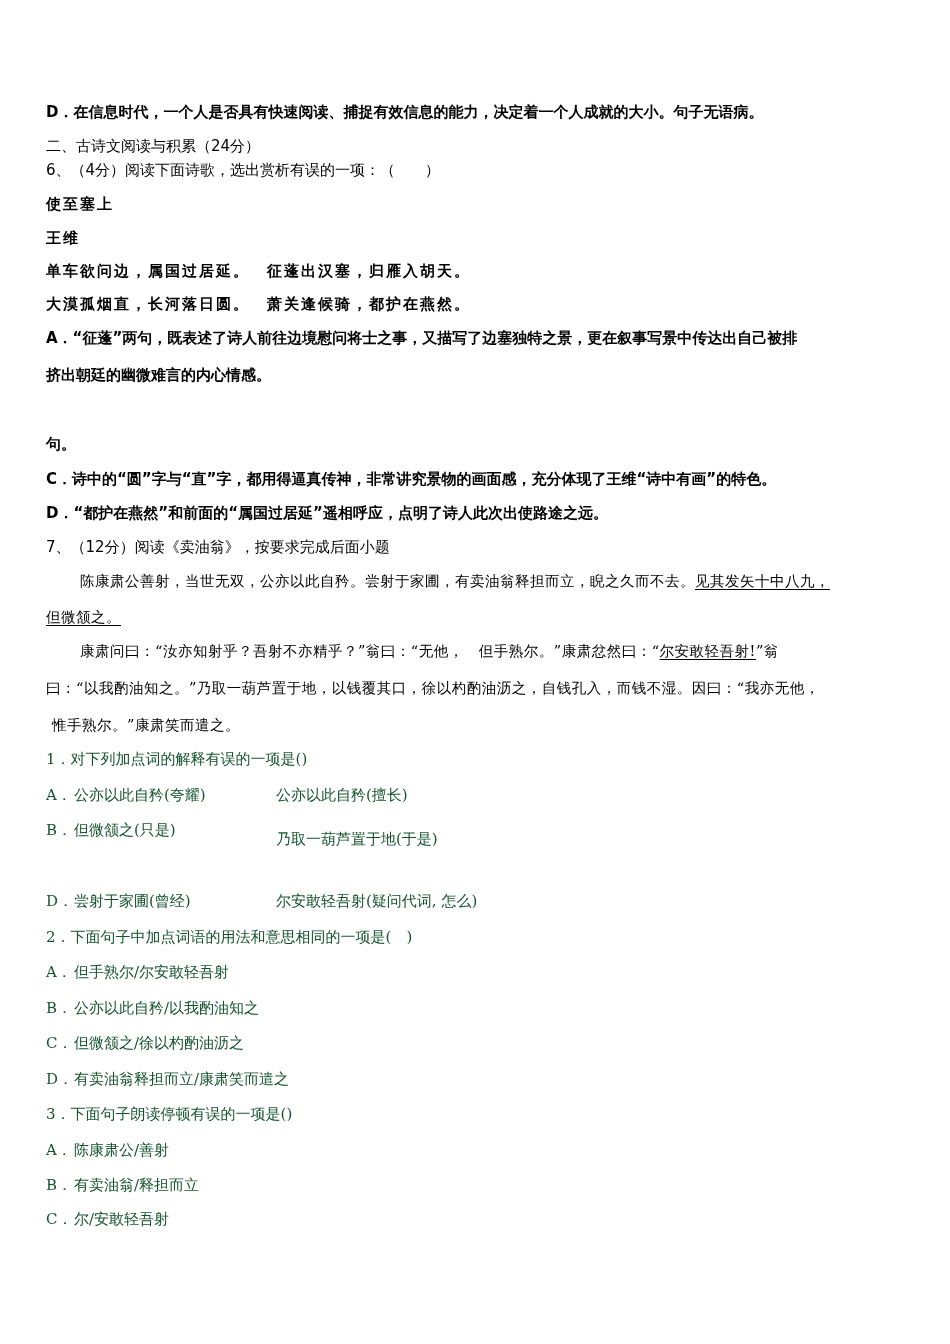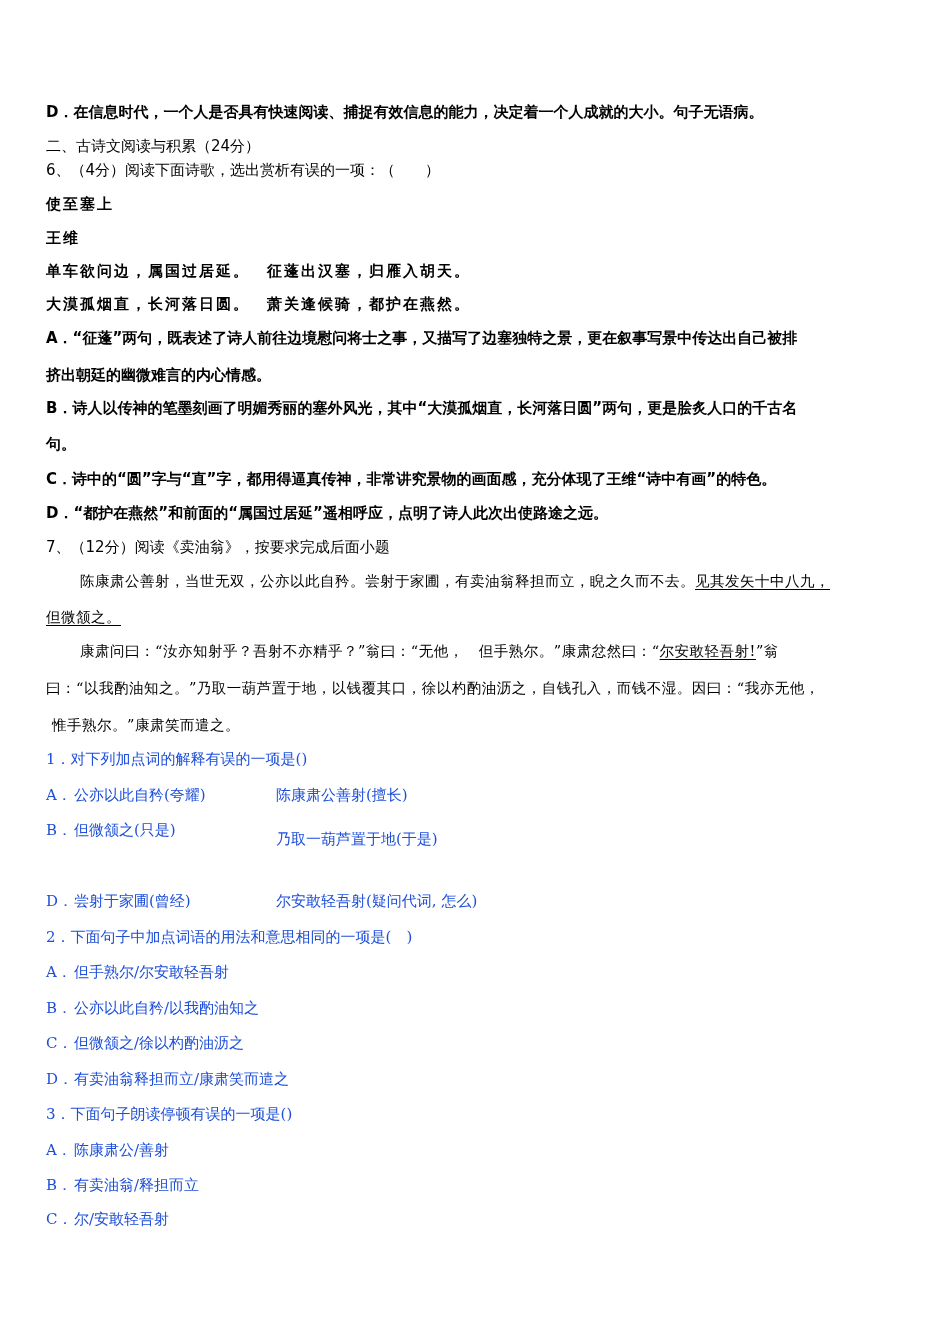--- a/index.html
+++ b/index.html
@@ -23,21 +23,21 @@
     .line {
       position: absolute;
       left: 46px;
       white-space: nowrap;
       font-size: 15px;
       line-height: 20px;
     }
     .bold { font-weight: bold; }
     .serif { font-family: "DejaVu Serif", "Liberation Serif", serif; }
     .kai { font-family: "DejaVu Serif", "Liberation Serif", serif; font-size: 14.5px; letter-spacing: 0.5px; }
-    .gray { color: #1d4ed8; }
+    .gray { color: #14532d; }
     .underline { text-decoration: underline; text-underline-offset: 3px; }
     .indent { left: 80px; }
     .col2 { position: absolute; left: 276px; white-space: nowrap; }
     .opt-label { display: inline-block; min-width: 28px; }
     .poem { letter-spacing: 2px; }
   </style>
 </head>
 <body>
 
 <div class="page">
@@ -53,23 +53,20 @@
   <div class="line bold poem" style="top:194px;">使至塞上</div>
   <div class="line bold poem" style="top:228px;">王维</div>
   <div class="line bold poem" style="top:261px;">单车欲问边，属国过居延。　征蓬出汉塞，归雁入胡天。</div>
   <div class="line bold poem" style="top:294px;">大漠孤烟直，长河落日圆。　萧关逢候骑，都护在燕然。</div>
 
   <div class="line bold" style="top:328px;">
     <span>A．</span><span>“征蓬”两句，既表述了诗人前往边境慰问将士之事，又描写了边塞独特之景，更在叙事写景中传达出自己被排</span>
   </div>
   <div class="line bold" style="top:365px;">挤出朝廷的幽微难言的内心情感。</div>
 
-  <div class="line bold" style="top:398px;">
-    <span>B．</span><span>诗人以传神的笔墨刻画了明媚秀丽的塞外风光，其中“大漠孤烟直，长河落日圆”两句，更是脍炙人口的千古名</span>
-  </div>
   <div class="line bold" style="top:434px;">句。</div>
 
   <div class="line bold" style="top:503px;">
     <span>D．</span><span>“都护在燕然”和前面的“属国过居延”遥相呼应，点明了诗人此次出使路途之远。</span>
   </div>
 
   <div class="line bold" style="top:469px;">
     <span>C．</span><span>诗中的“圆”字与“直”字，都用得逼真传神，非常讲究景物的画面感，充分体现了王维“诗中有画”的特色。</span>
   </div>
 
@@ -85,21 +82,21 @@
   <div class="line kai indent" style="top:641px;">
     <span>康肃问曰：“汝亦知射乎？吾射不亦精乎？”翁曰：“无他，　但手熟尔。”康肃忿然曰：“</span><span class="underline">尔安敢轻吾射!</span><span>”翁</span>
   </div>
   <div class="line kai" style="top:678px;">曰：“以我酌油知之。”乃取一葫芦置于地，以钱覆其口，徐以杓酌油沥之，自钱孔入，而钱不湿。因曰：“我亦无他，</div>
   <div class="line kai" style="top:715px;left:52px;">惟手熟尔。”康肃笑而遣之。</div>
 
   <div class="line serif gray" style="top:749px;">1．对下列加点词的解释有误的一项是()</div>
 
   <div class="line serif gray" style="top:785px;width:860px;">
     <span class="opt-label">A．</span><span>公亦以此自矜(夸耀)</span>
-    <span class="col2" style="left:230px;top:0;">陈康肃公善射(擅长)</span>
+    <span class="col2" style="left:230px;top:0;">公亦以此自矜(擅长)</span>
   </div>
   <div class="line serif gray" style="top:820px;width:860px;">
     <span class="opt-label">B．</span><span>但微颔之(只是)</span>
     <span class="col2" style="left:230px;top:9px;">乃取一葫芦置于地(于是)</span>
   </div>
   <div class="line serif gray" style="top:891px;width:860px;">
     <span class="opt-label">D．</span><span>尝射于家圃(曾经)</span>
     <span class="col2" style="left:230px;top:0;">尔安敢轻吾射(疑问代词, 怎么)</span>
   </div>
 

